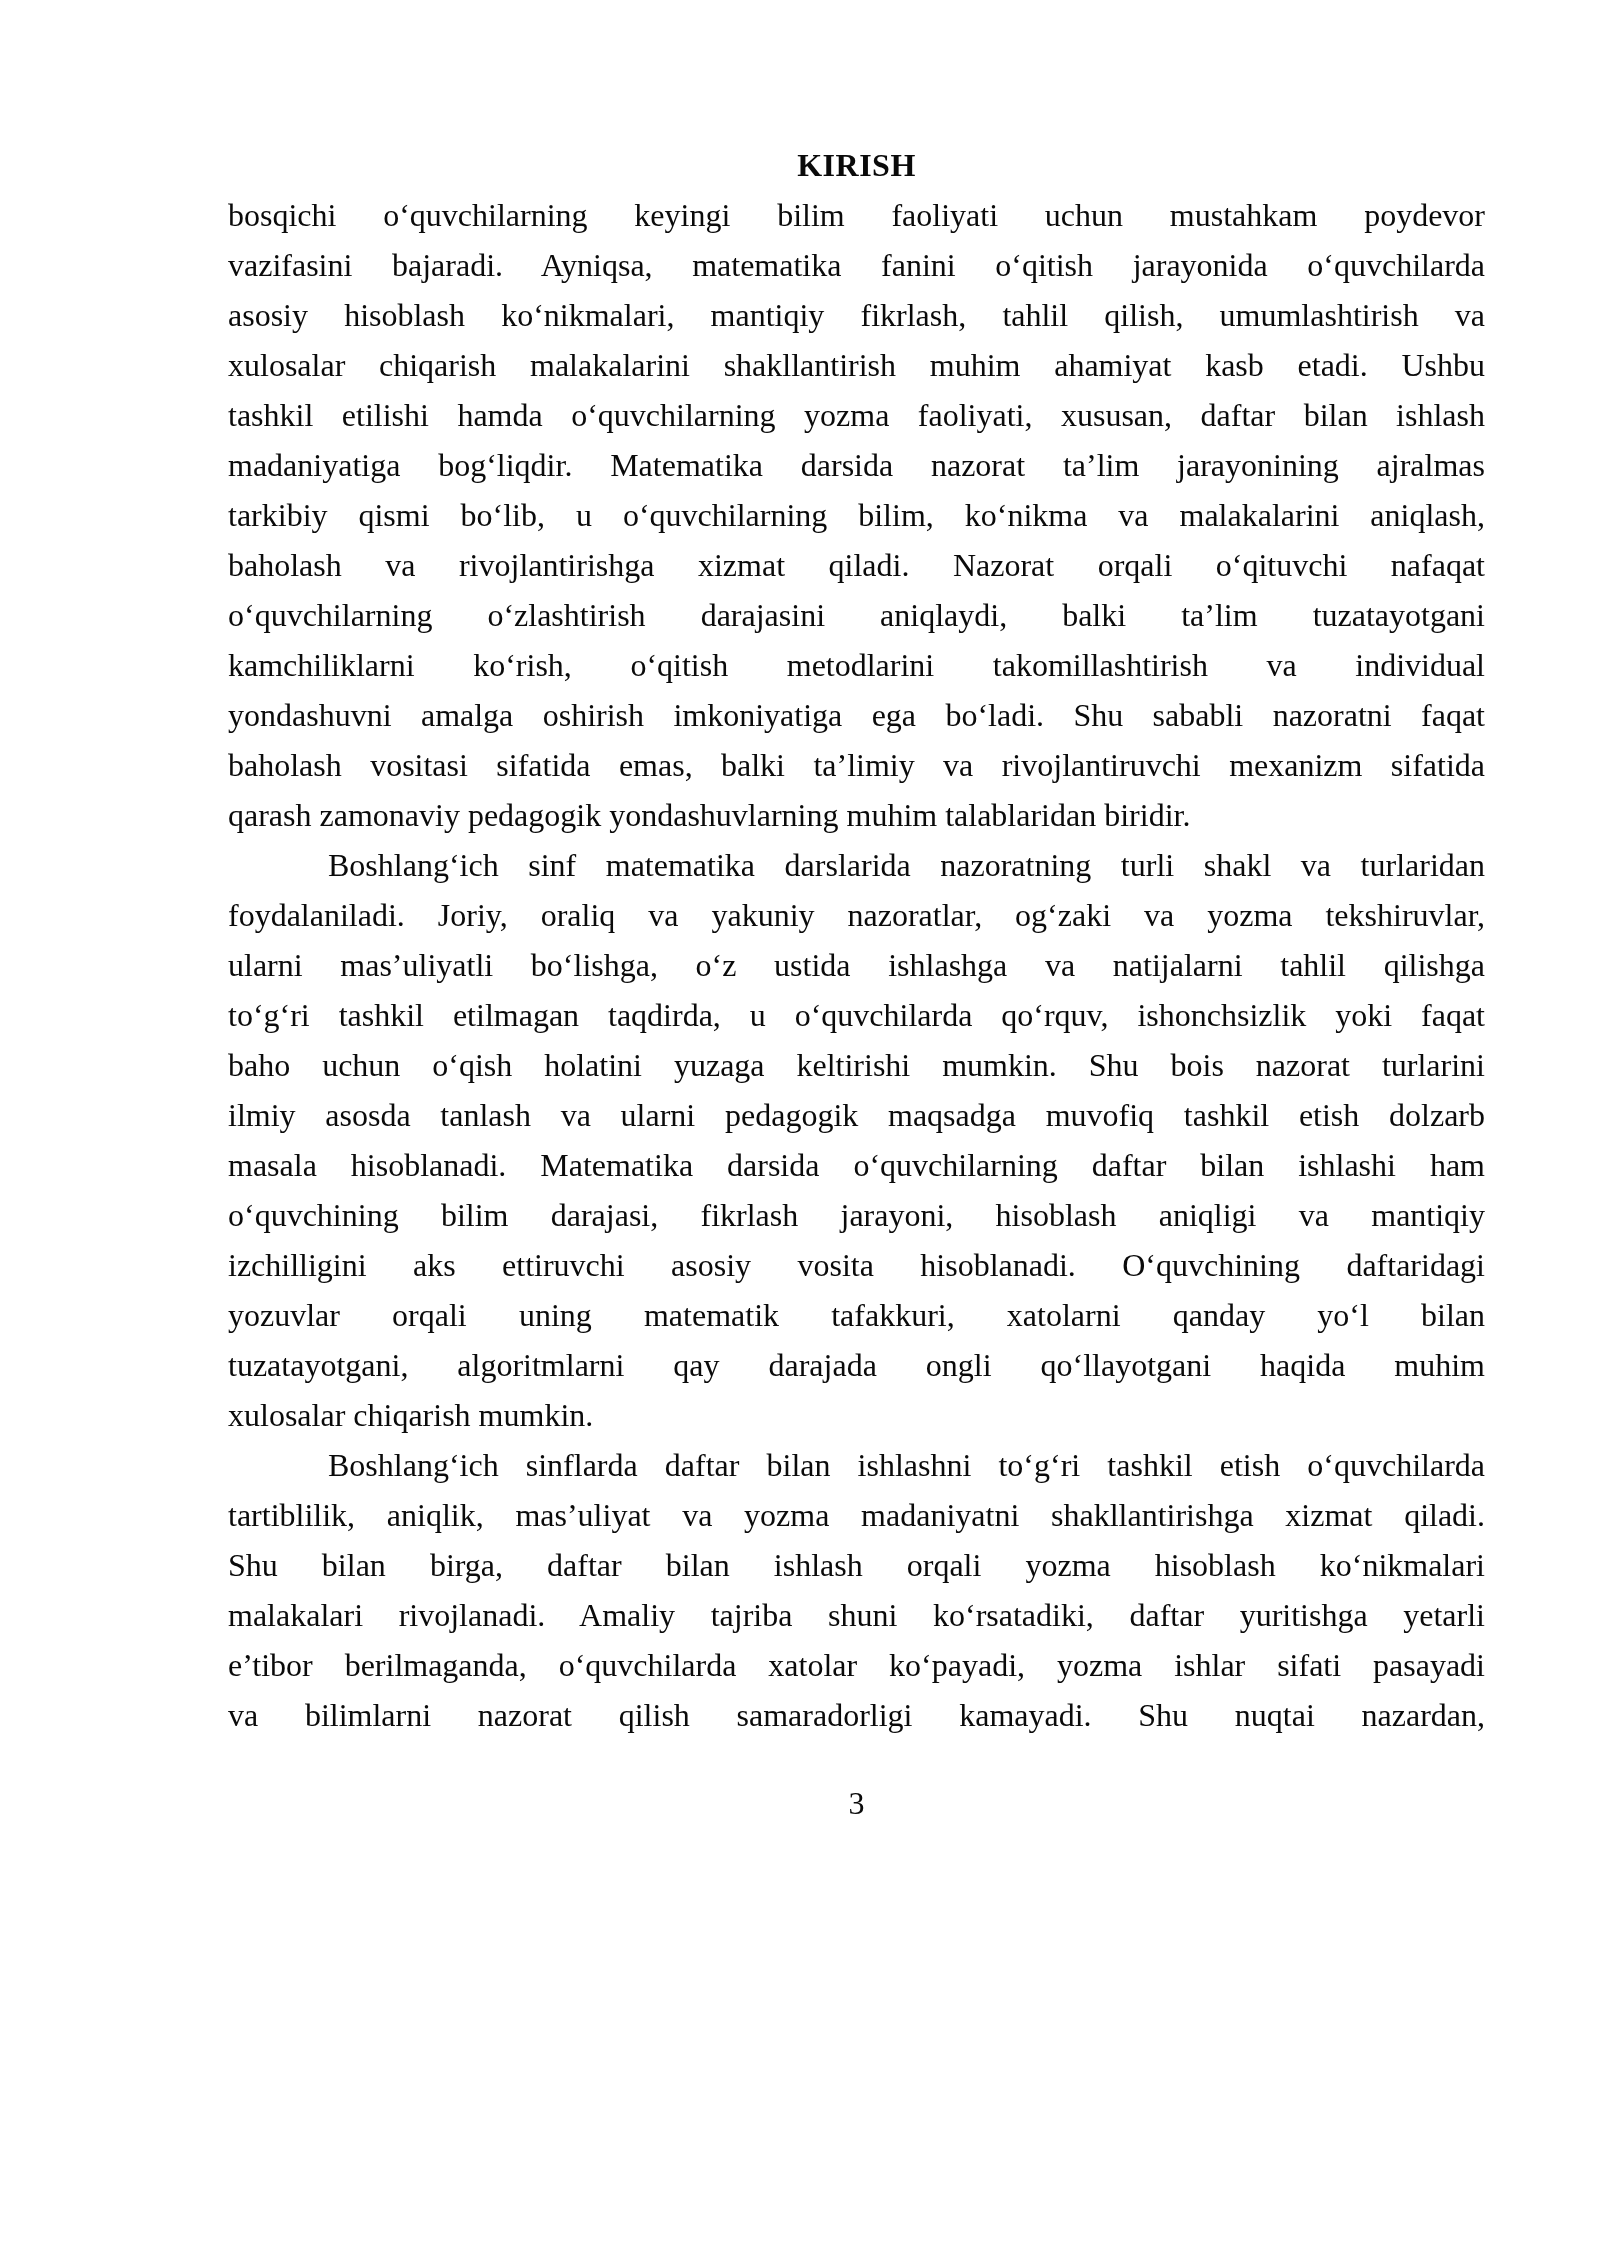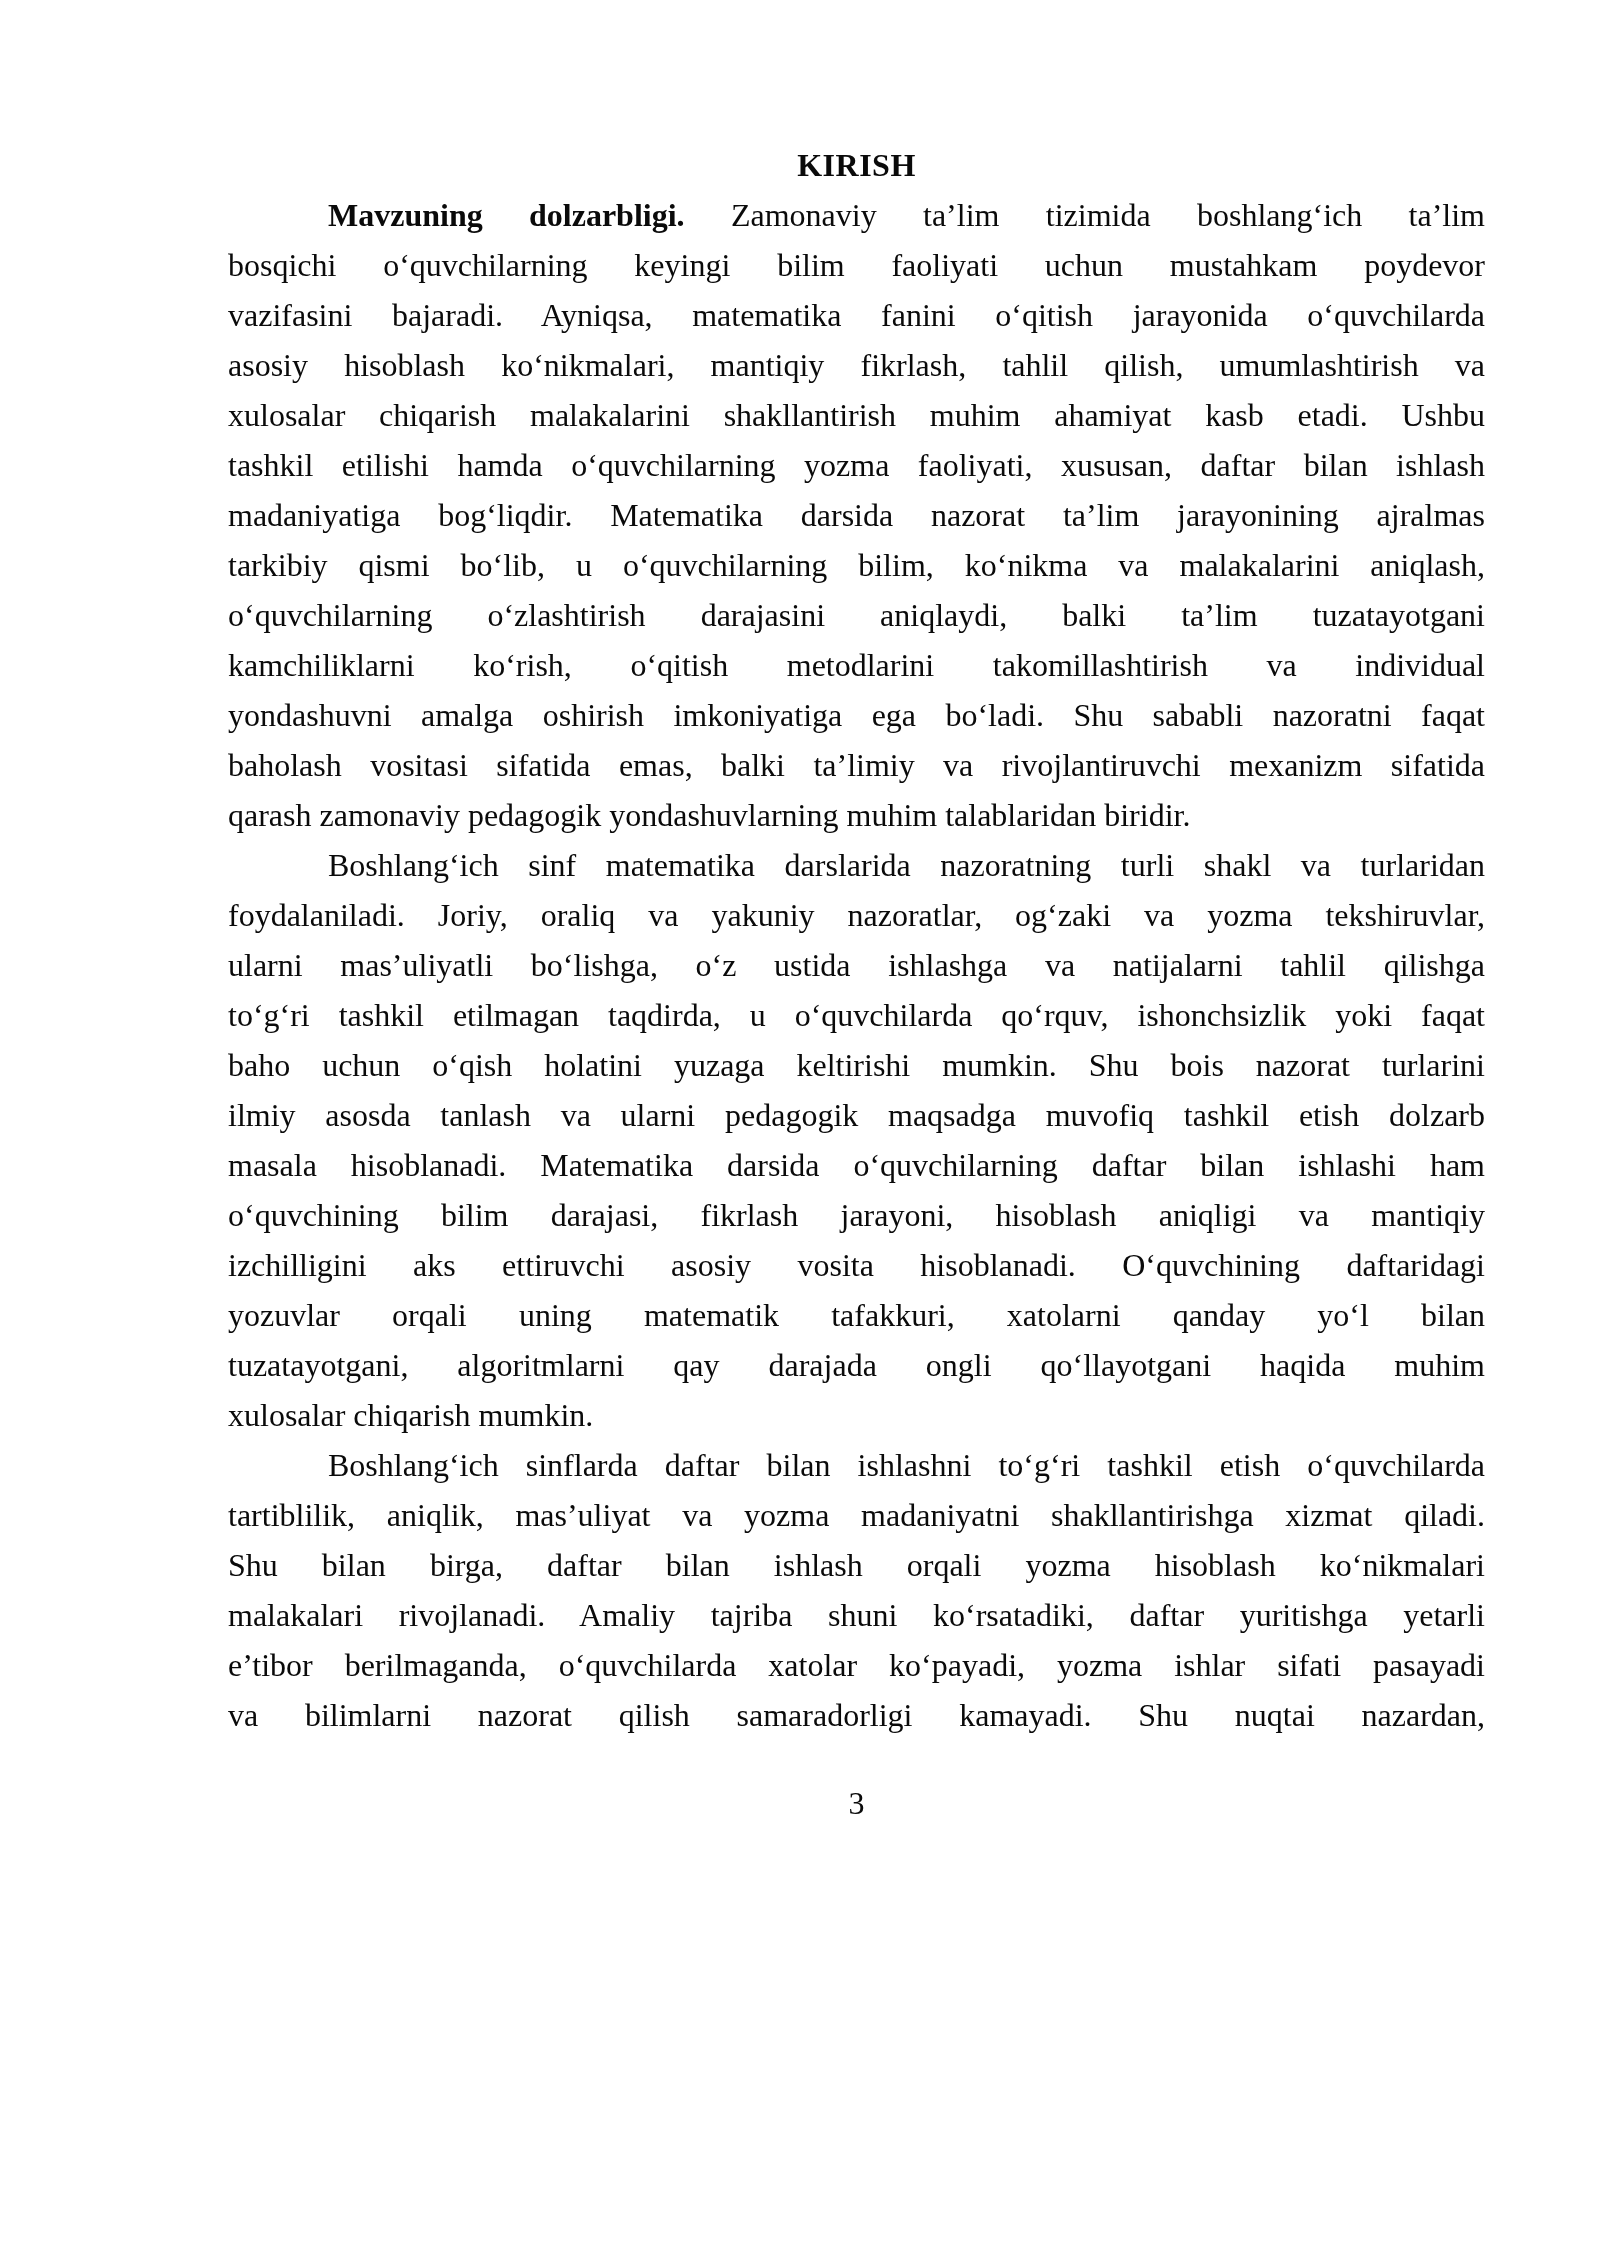--- a/index.html
+++ b/index.html
@@ -43,28 +43,28 @@
   }
 </style>
 </head>
 <body>
 
 <div class="page">
 
   <h1 class="doc-title">KIRISH</h1>
 
   <div class="para">
-    <div class="line first"><span class="lead-bold">Mavzuning dolzarbligi.</span><span> Zamonaviy ta’lim tizimida boshlangʻich ta’lim</span></div>
     <div class="line">bosqichi oʻquvchilarning keyingi bilim faoliyati uchun mustahkam poydevor</div>
     <div class="line">vazifasini bajaradi. Ayniqsa, matematika fanini oʻqitish jarayonida oʻquvchilarda</div>
     <div class="line">asosiy hisoblash koʻnikmalari, mantiqiy fikrlash, tahlil qilish, umumlashtirish va</div>
     <div class="line">xulosalar chiqarish malakalarini shakllantirish muhim ahamiyat kasb etadi. Ushbu</div>
     <div class="line">tashkil etilishi hamda oʻquvchilarning yozma faoliyati, xususan, daftar bilan ishlash</div>
     <div class="line">madaniyatiga bogʻliqdir. Matematika darsida nazorat ta’lim jarayonining ajralmas</div>
     <div class="line">tarkibiy qismi boʻlib, u oʻquvchilarning bilim, koʻnikma va malakalarini aniqlash,</div>
+    <div class="line">baholash va rivojlantirishga xizmat qiladi. Nazorat orqali oʻqituvchi nafaqat</div>
     <div class="line">oʻquvchilarning oʻzlashtirish darajasini aniqlaydi, balki ta’lim tuzatayotgani</div>
     <div class="line">kamchiliklarni koʻrish, oʻqitish metodlarini takomillashtirish va individual</div>
     <div class="line">yondashuvni amalga oshirish imkoniyatiga ega boʻladi. Shu sababli nazoratni faqat</div>
     <div class="line">baholash vositasi sifatida emas, balki ta’limiy va rivojlantiruvchi mexanizm sifatida</div>
     <div class="line end">qarash zamonaviy pedagogik yondashuvlarning muhim talablaridan biridir.</div>
   </div>
 
   <div class="para">
     <div class="line first">Boshlangʻich sinf matematika darslarida nazoratning turli shakl va turlaridan</div>
     <div class="line">foydalaniladi. Joriy, oraliq va yakuniy nazoratlar, ogʻzaki va yozma tekshiruvlar,</div>

